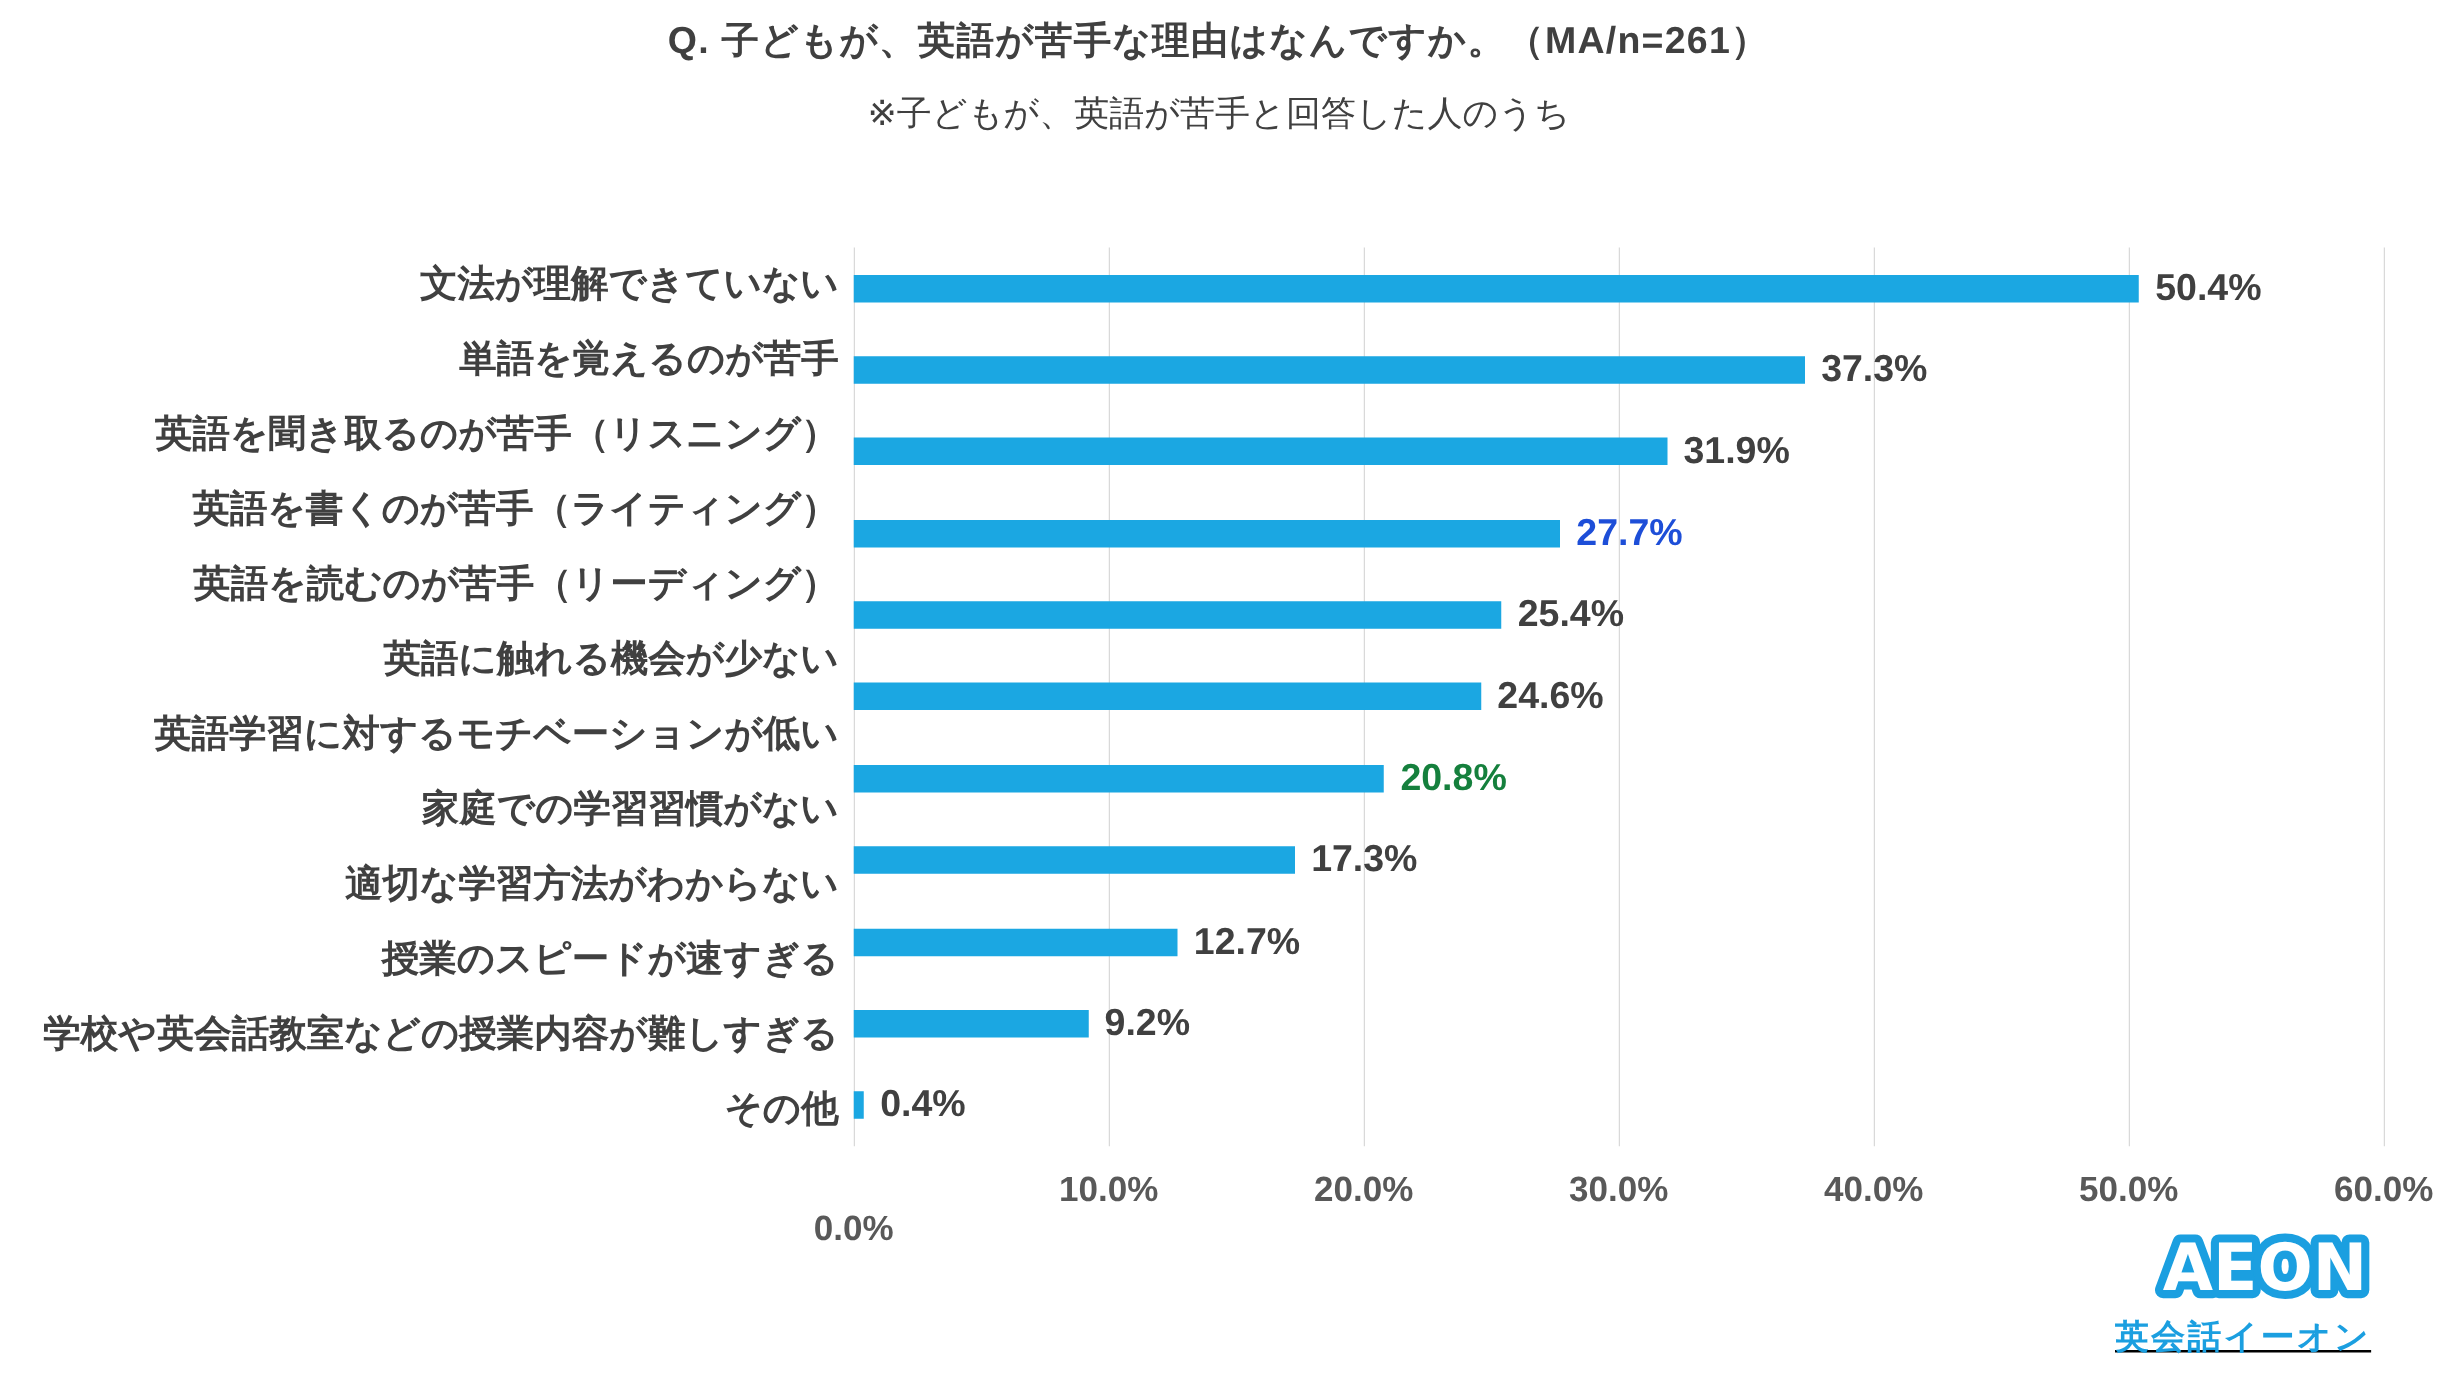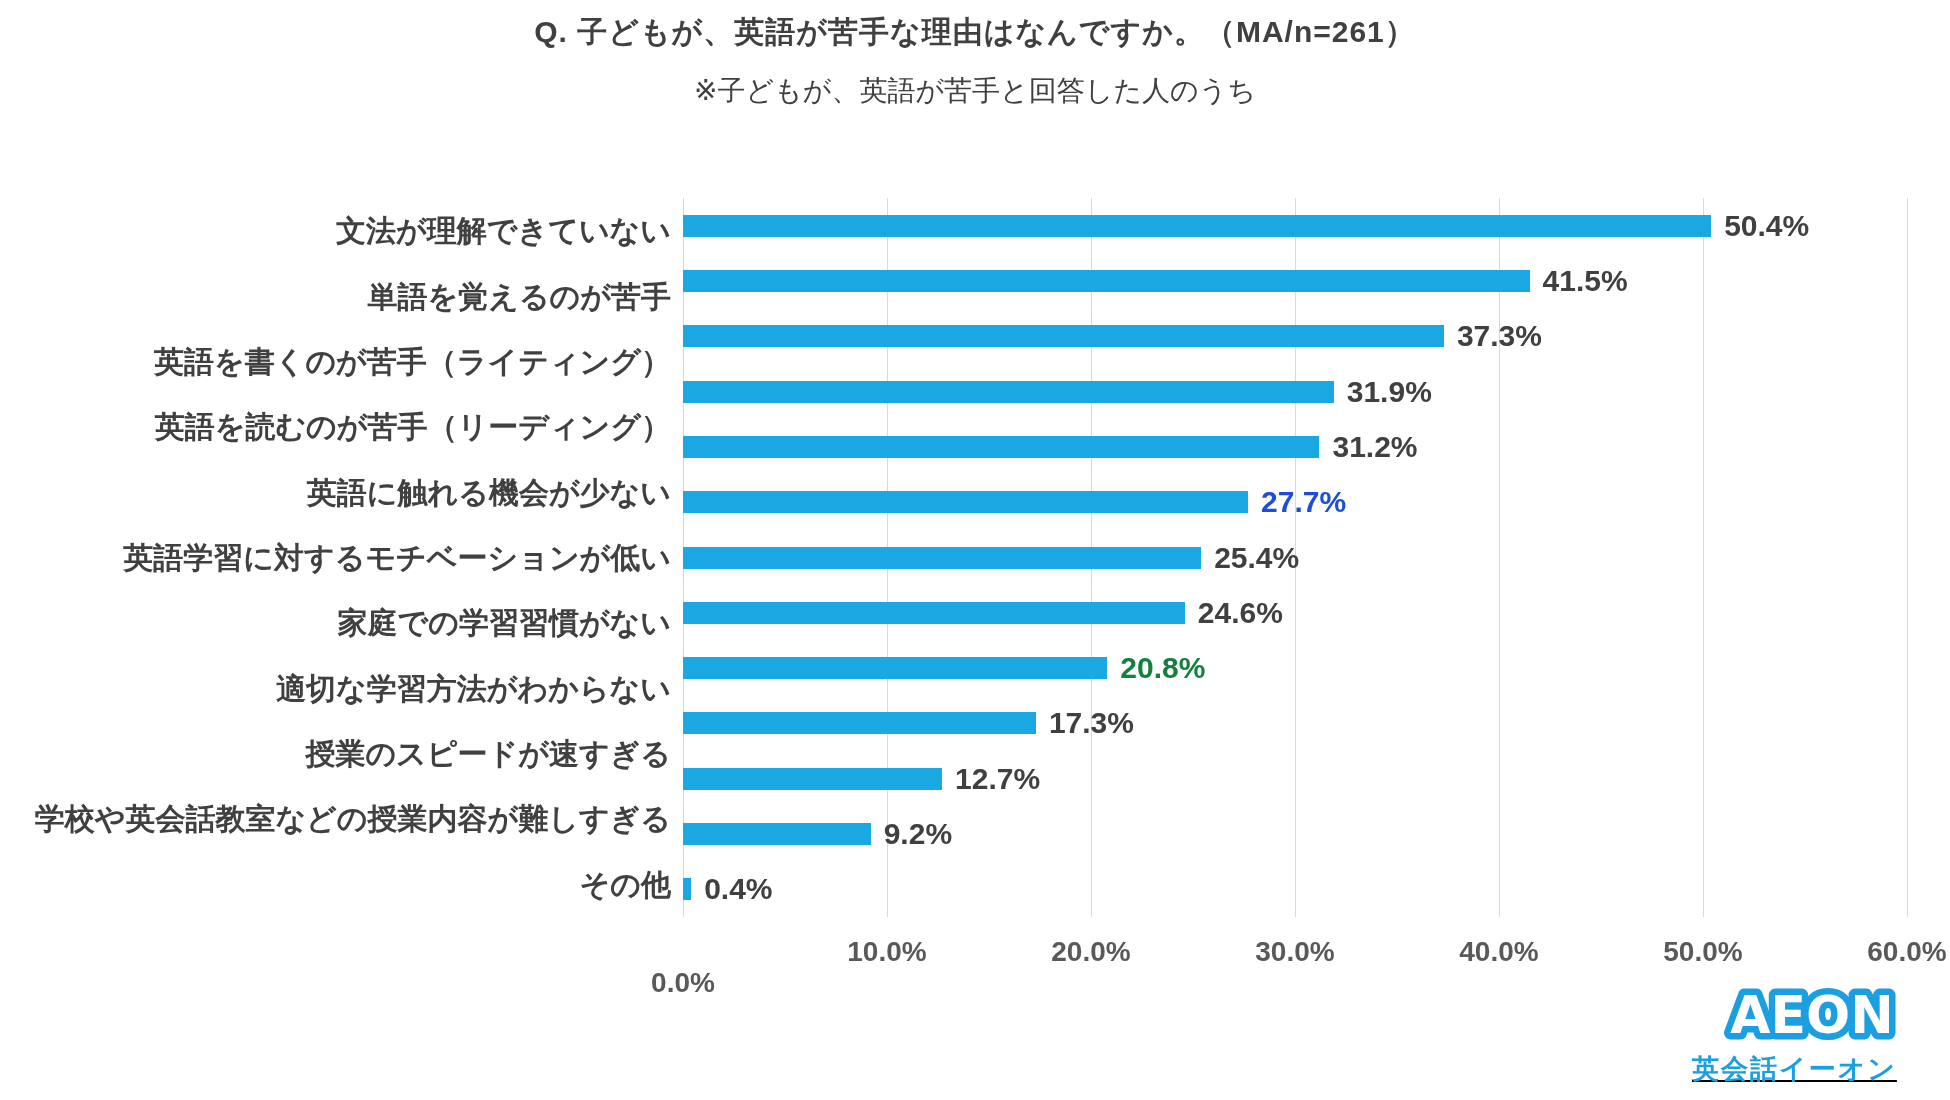--- a/index.html
+++ b/index.html
@@ -81,20 +81,23 @@
   <div class="chart-subtitle">※子どもが、英語が苦手と回答した人のうち</div>
 
   <div class="labels-col">
       <div class="cat-row">
         <div class="cat-label" style="color: rgb(64, 64, 64);">文法が理解できていない</div>
       </div>
       <div class="cat-row">
         <div class="cat-label" style="color: rgb(64, 64, 64);">単語を覚えるのが苦手</div>
       </div>
       <div class="cat-row">
+        <div class="cat-label" style="color: rgb(64, 64, 64);">英語を聞き取るのが苦手（リスニング）</div>
+      </div>
+      <div class="cat-row">
         <div class="cat-label" style="color: rgb(64, 64, 64);">英語を書くのが苦手（ライティング）</div>
       </div>
       <div class="cat-row">
         <div class="cat-label" style="color: rgb(64, 64, 64);">英語を読むのが苦手（リーディング）</div>
       </div>
       <div class="cat-row">
         <div class="cat-label" style="color: rgb(64, 64, 64);">英語に触れる機会が少ない</div>
       </div>
       <div class="cat-row">
         <div class="cat-label" style="color: rgb(64, 64, 64);">英語学習に対するモチベーションが低い</div>
@@ -116,34 +119,26 @@
       </div>
     </div>
 
   <div class="plot-area">
     <div class="bar-rows">
         <div class="bar-row">
           <div class="bar" style="width: 84%; background: rgb(27, 167, 226);"></div>
           <div class="value-label" style="left: 84%; color: rgb(64, 64, 64);">50.4%</div>
         </div>
         <div class="bar-row">
-          <div class="bar" style="width: 69.1667%; background: rgb(27, 167, 226);"></div>
-          <div class="value-label" style="left: 69.1667%; color: rgb(64, 64, 64);">41.5%</div>
-        </div>
-        <div class="bar-row">
           <div class="bar" style="width: 62.1667%; background: rgb(27, 167, 226);"></div>
           <div class="value-label" style="left: 62.1667%; color: rgb(64, 64, 64);">37.3%</div>
         </div>
         <div class="bar-row">
           <div class="bar" style="width: 53.1667%; background: rgb(27, 167, 226);"></div>
           <div class="value-label" style="left: 53.1667%; color: rgb(64, 64, 64);">31.9%</div>
-        </div>
-        <div class="bar-row">
-          <div class="bar" style="width: 52%; background: rgb(27, 167, 226);"></div>
-          <div class="value-label" style="left: 52%; color: rgb(64, 64, 64);">31.2%</div>
         </div>
         <div class="bar-row">
           <div class="bar" style="width: 46.1667%; background: rgb(27, 167, 226);"></div>
           <div class="value-label" style="left: 46.1667%; color: #1d4ed8;">27.7%</div>
         </div>
         <div class="bar-row">
           <div class="bar" style="width: 42.3333%; background: rgb(27, 167, 226);"></div>
           <div class="value-label" style="left: 42.3333%; color: rgb(64, 64, 64);">25.4%</div>
         </div>
         <div class="bar-row">

